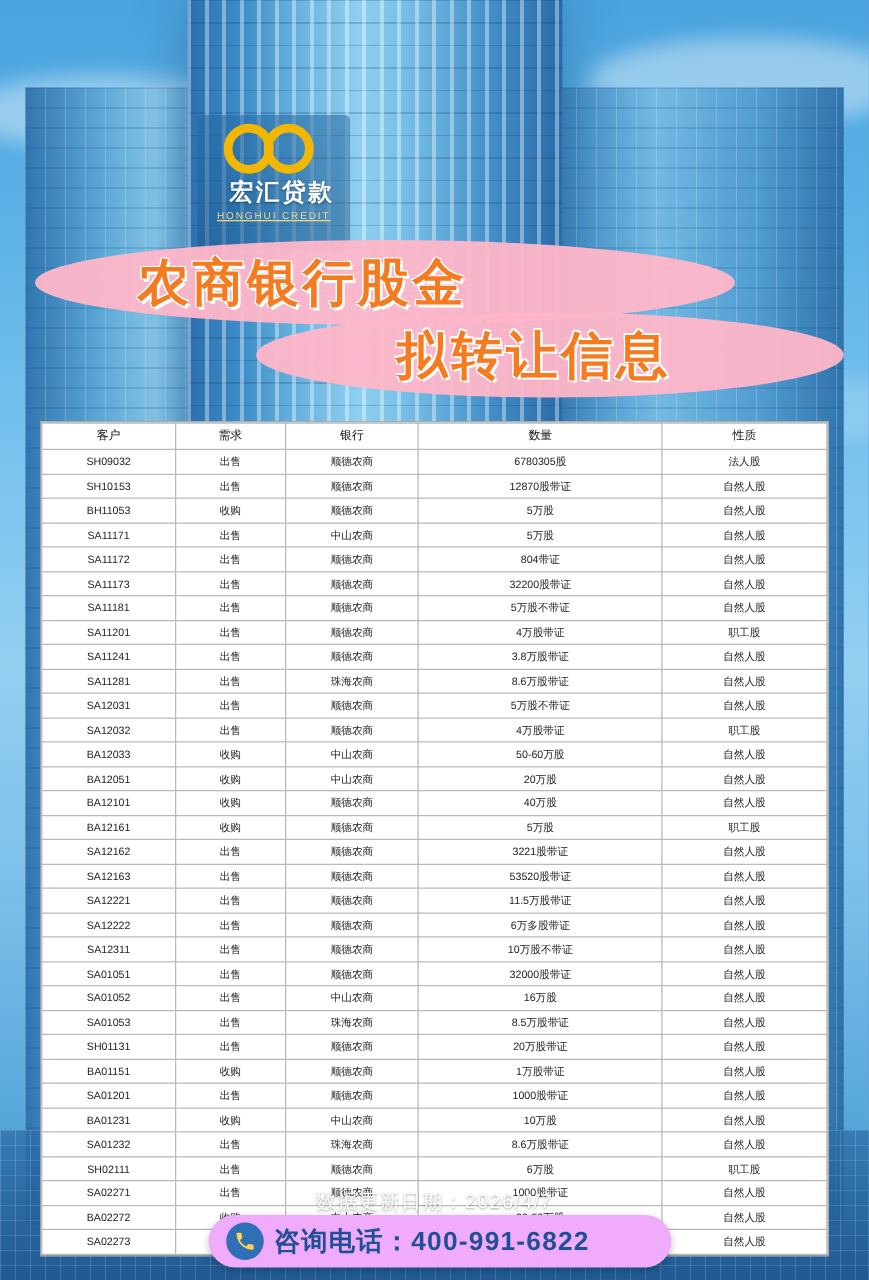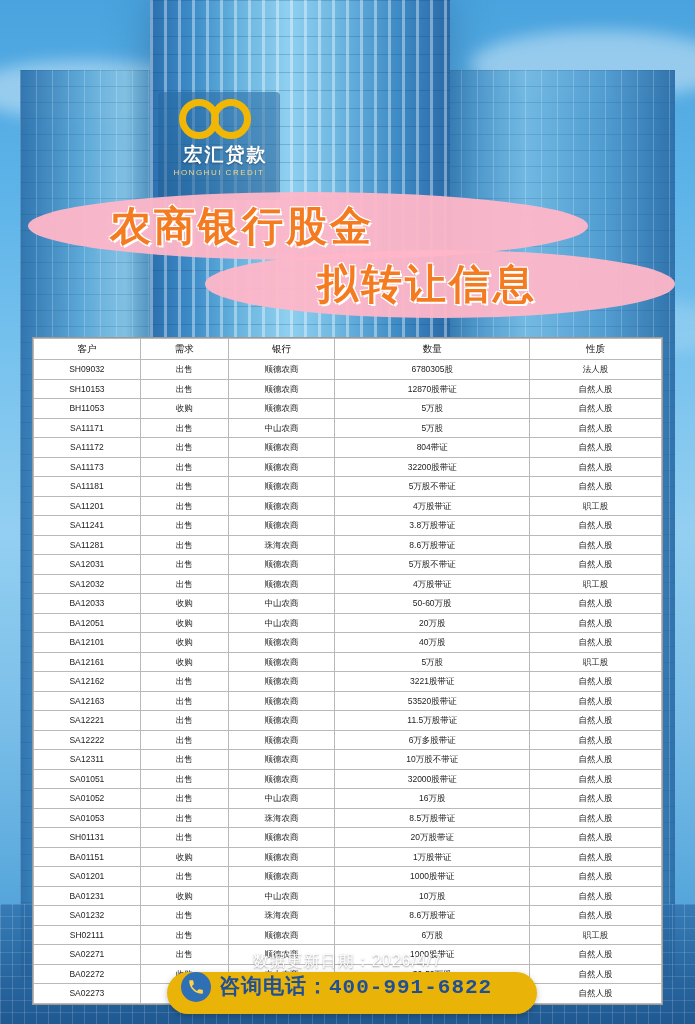--- a/index.html
+++ b/index.html
@@ -126,20 +126,21 @@
     letter-spacing: 2px;
     line-height: 22px;
     text-shadow: 0 1px 2px rgba(0,0,0,.35);
     margin-left: 13px;
   }
   .sign-en {
     color: #f3d88a;
     font-size: 8px;
     letter-spacing: 1.5px;
     margin-top: 2px;
+    text-decoration: underline;
   }
 
   
   .headline {
     position: absolute;
     left: 0; top: 190px;
     width: 695px;
     height: 135px;
     text-decoration: underline;
   }
@@ -212,27 +213,27 @@
     font-size: 16px;
     letter-spacing: 1px;
     text-shadow: 0 1px 2px rgba(0,0,0,.4);
   }
   .phone-pill {
     position: absolute;
     left: 167px;
     top: 972px;
     width: 370px;
     height: 42px;
-    background: #eab308;
+    background: #f0abfc;
     border-radius: 21px;
     box-shadow: 0 2px 6px rgba(0,0,0,.25);
     display: flex;
+    align-items: center;
     padding-left: 14px;
     box-sizing: border-box;
-    font-family: Liberation Mono, monospace;
   }
   .phone-icon {
     width: 30px; height: 30px;
     border-radius: 50%;
     background: #2f6fb5;
     display: flex;
     align-items: center;
     justify-content: center;
     flex: 0 0 auto;
     margin-right: 8px;

